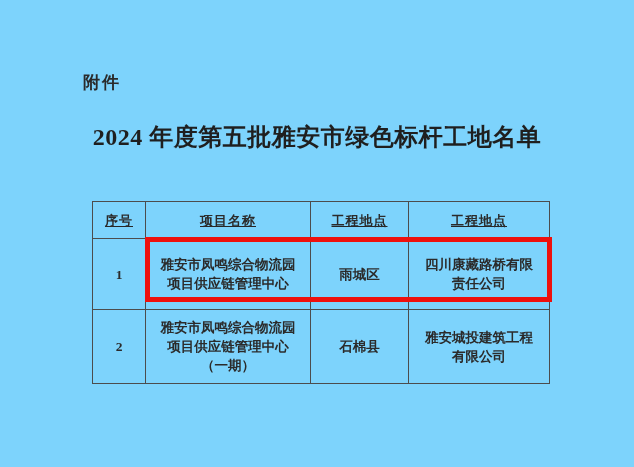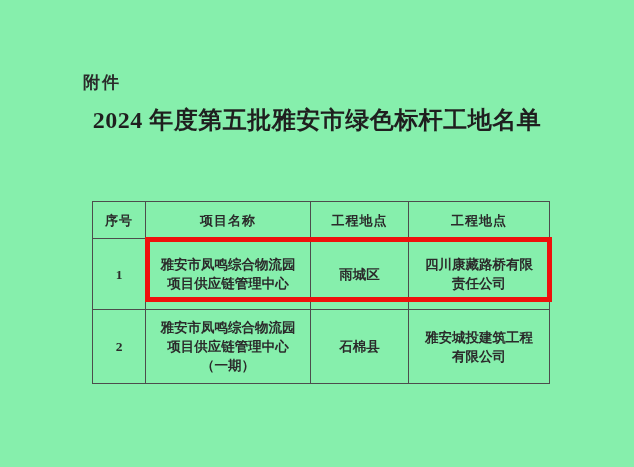--- a/index.html
+++ b/index.html
@@ -5,36 +5,36 @@
   * { margin: 0; padding: 0; box-sizing: border-box; }
   html, body { background: #ffffff; }
   body {
     font-family: "Liberation Serif", "DejaVu Serif", serif;
     color: #262626;
   }
   .page {
     position: relative;
     width: 634px;
     height: 467px;
-    background: #86efac;
+    background: #7dd3fc;
     overflow: hidden;
   }
   .attachment-label {
     position: absolute;
     left: 83px;
     top: 71px;
     font-size: 17px;
     font-weight: bold;
     color: #2a2a2a;
     letter-spacing: 2px;
   }
   .doc-title {
     position: absolute;
     left: 0;
-    top: 104px;
+    top: 121px;
     width: 100%;
     text-align: center;
     font-size: 24px;
     font-weight: bold;
     color: #1f1f1f;
     letter-spacing: 0.5px;
   }
   .table-wrap {
     position: absolute;
     left: 92px;
@@ -52,21 +52,21 @@
     text-align: center;
     vertical-align: middle;
     font-weight: 600;
     color: #2b2b2b;
     line-height: 19px;
   }
   col.c-index    { width: 53px; }
   col.c-project  { width: 165px; }
   col.c-location { width: 98px; }
   col.c-unit     { width: 141px; }
-  tr.head-row    { height: 37px; }
+  tr.head-row    { height: 37px; text-decoration: underline; }
   tr.row-1       { height: 58px; }
   tr.row-2       { height: 60px; }
   table.projects th { font-size: 13px; letter-spacing: 1px; }
   table.projects td { font-size: 13.5px; }
   td.cell-project { padding: 8px 13px; }
   td.cell-unit    { padding: 16px 11px; }
   .highlight-box {
     position: absolute;
     left: 145px;
     top: 237px;

